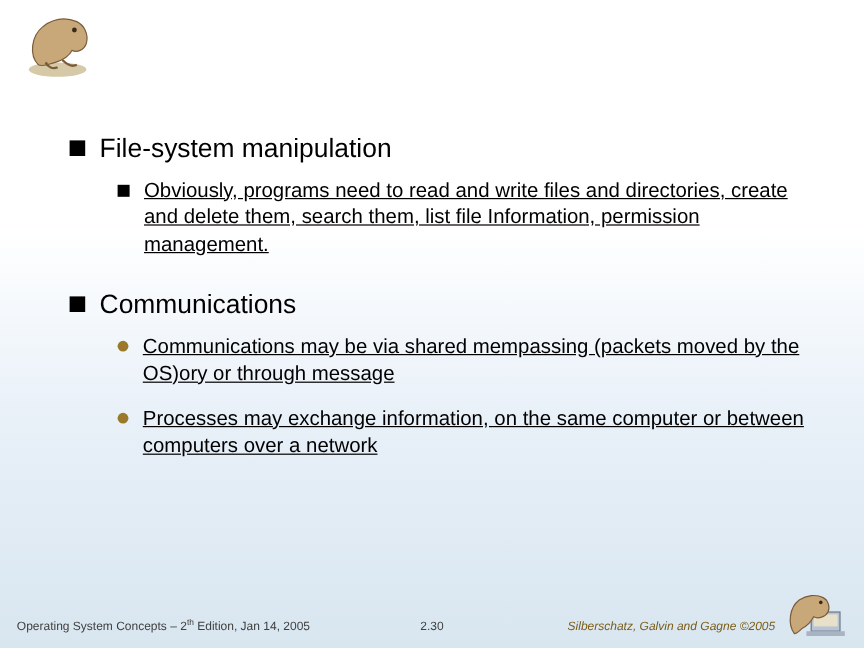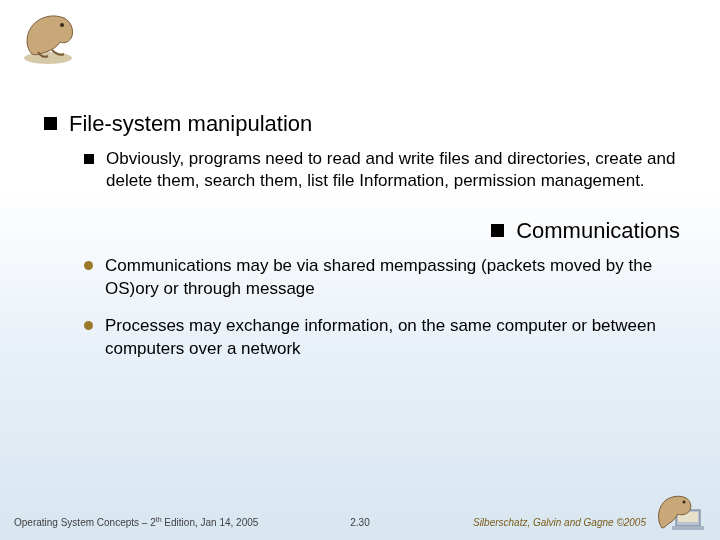--- a/index.html
+++ b/index.html
@@ -12,21 +12,21 @@
   }
   .slide { width: 720px; height: 540px; position: relative; }
   .header-image {
     position: absolute;
     top: 8px; left: 18px;
     width: 60px; height: 58px;
   }
   .content {
     position: absolute;
     top: 110px;
-    left: 44px;
+    left: 58px;
     right: 40px;
     color: #000;
   }
   .top-bullet {
     display: flex;
     align-items: flex-start;
     margin-bottom: 10px;
   }
   .top-bullet .sq {
     width: 13px; height: 13px;
@@ -56,20 +56,21 @@
     width: 9px; height: 9px;
     background: #9a7a2a;
     border-radius: 50%;
     margin-top: 6px;
     margin-right: 12px;
     flex-shrink: 0;
   }
   .sub-bullet .txt {
     font-size: 17px;
     line-height: 1.35;
+    text-decoration: underline;
   }
   .footer {
     position: absolute;
     bottom: 0; left: 0; right: 0;
     height: 44px;
   }
   .footer-left {
     position: absolute;
     left: 14px; bottom: 12px;
     font-size: 10px;
@@ -115,21 +116,21 @@
 
     <div class="top-bullet">
       <div class="sq"></div>
       <div class="txt">File-system manipulation</div>
     </div>
     <div class="sub-bullet">
       <div class="sq"></div>
       <div class="txt">Obviously, programs need to read and write files and directories, create and delete them, search them, list file Information, permission management.</div>
     </div>
 
-    <div class="top-bullet" style="margin-top:24px;justify-content:flex-end;">
+    <div class="top-bullet" style="margin-top:24px;">
       <div class="sq"></div>
       <div class="txt">Communications</div>
     </div>
     <div class="sub-bullet">
       <div class="dot"></div>
       <div class="txt">Communications may be via shared mempassing (packets moved by the OS)ory or through message</div>
     </div>
     <div class="sub-bullet">
       <div class="dot"></div>
       <div class="txt">Processes may exchange information, on the same computer or between computers over a network</div>

